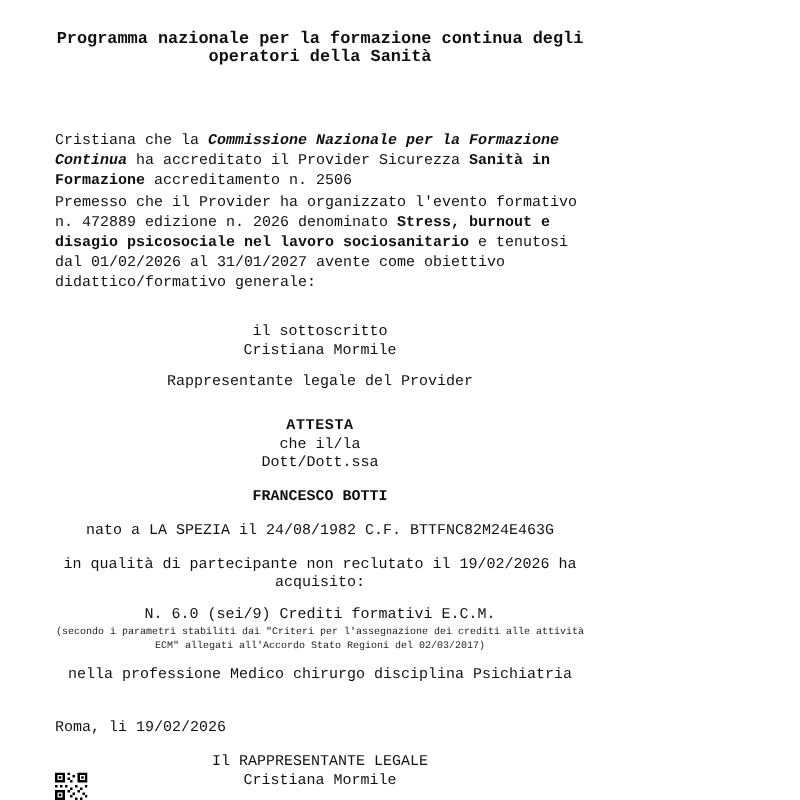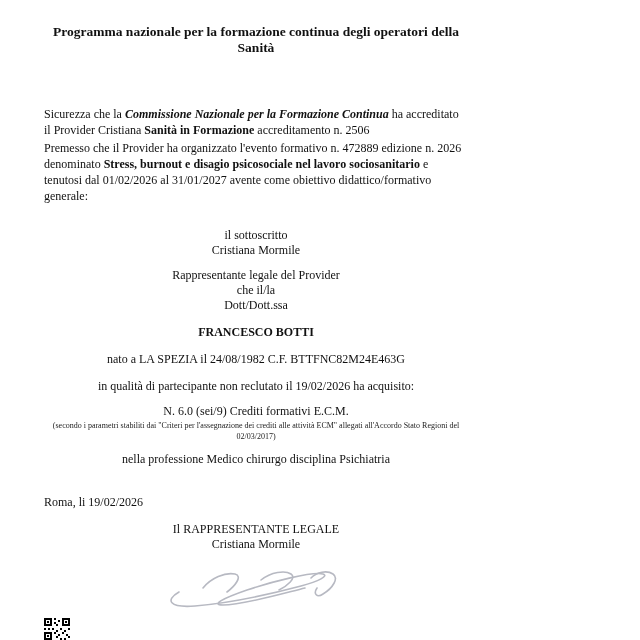--- a/index.html
+++ b/index.html
@@ -5,21 +5,21 @@
   html, body {
     margin: 0;
     padding: 0;
     background: #ffffff;
   }
   .page {
     position: relative;
     width: 512px;
     height: 640px;
     background: #ffffff;
-    font-family: Liberation Serif, serif;
+    font-family: Liberation Mono, monospace;
     font-size: 12px;
     color: #111111;
     overflow: hidden;
     box-sizing: border-box;
     padding: 24px 44px 0 44px;
   }
   .title {
     text-align: center;
     font-weight: bold;
     font-size: 13.5px;
@@ -68,30 +68,31 @@
     bottom: 0px;
   }
 </style>
 </head>
 <body>
 
 <div class="page">
 
   <h1 class="title">Programma nazionale per la formazione continua degli operatori della Sanità</h1>
 
-  <p class="para p1"><span>Sicurezza che la </span><span class="bi">Commissione Nazionale per la Formazione Continua</span><span> ha accreditato il Provider Cristiana </span><span class="b">Sanità in Formazione</span><span> accreditamento n. 2506</span></p>
+  <p class="para p1"><span>Cristiana che la </span><span class="bi">Commissione Nazionale per la Formazione Continua</span><span> ha accreditato il Provider Sicurezza </span><span class="b">Sanità in Formazione</span><span> accreditamento n. 2506</span></p>
 
   <p class="para p2"><span>Premesso che il Provider ha organizzato l'evento formativo n. 472889 edizione n. 2026 denominato </span><span class="b">Stress, burnout e disagio psicosociale nel lavoro sociosanitario</span><span> e tenutosi dal 01/02/2026 al 31/01/2027 avente come obiettivo didattico/formativo generale:</span></p>
 
 
   <p class="center mt8">il sottoscritto</p>
   <p class="center">Cristiana Mormile</p>
 
   <p class="center mt10">Rappresentante legale del Provider</p>
 
+  <p class="center mt20 attesta">ATTESTA</p>
   <p class="center">che il/la</p>
   <p class="center">Dott/Dott.ssa</p>
 
   <p class="center mt12 name">FRANCESCO BOTTI</p>
 
   <p class="center mt12">nato a LA SPEZIA il 24/08/1982 C.F. BTTFNC82M24E463G</p>
 
   <p class="center mt12">in qualità di partecipante non reclutato il 19/02/2026 ha acquisito:</p>
 
   <p class="center mt10">N. 6.0 (sei/9) Crediti formativi E.C.M.</p>

